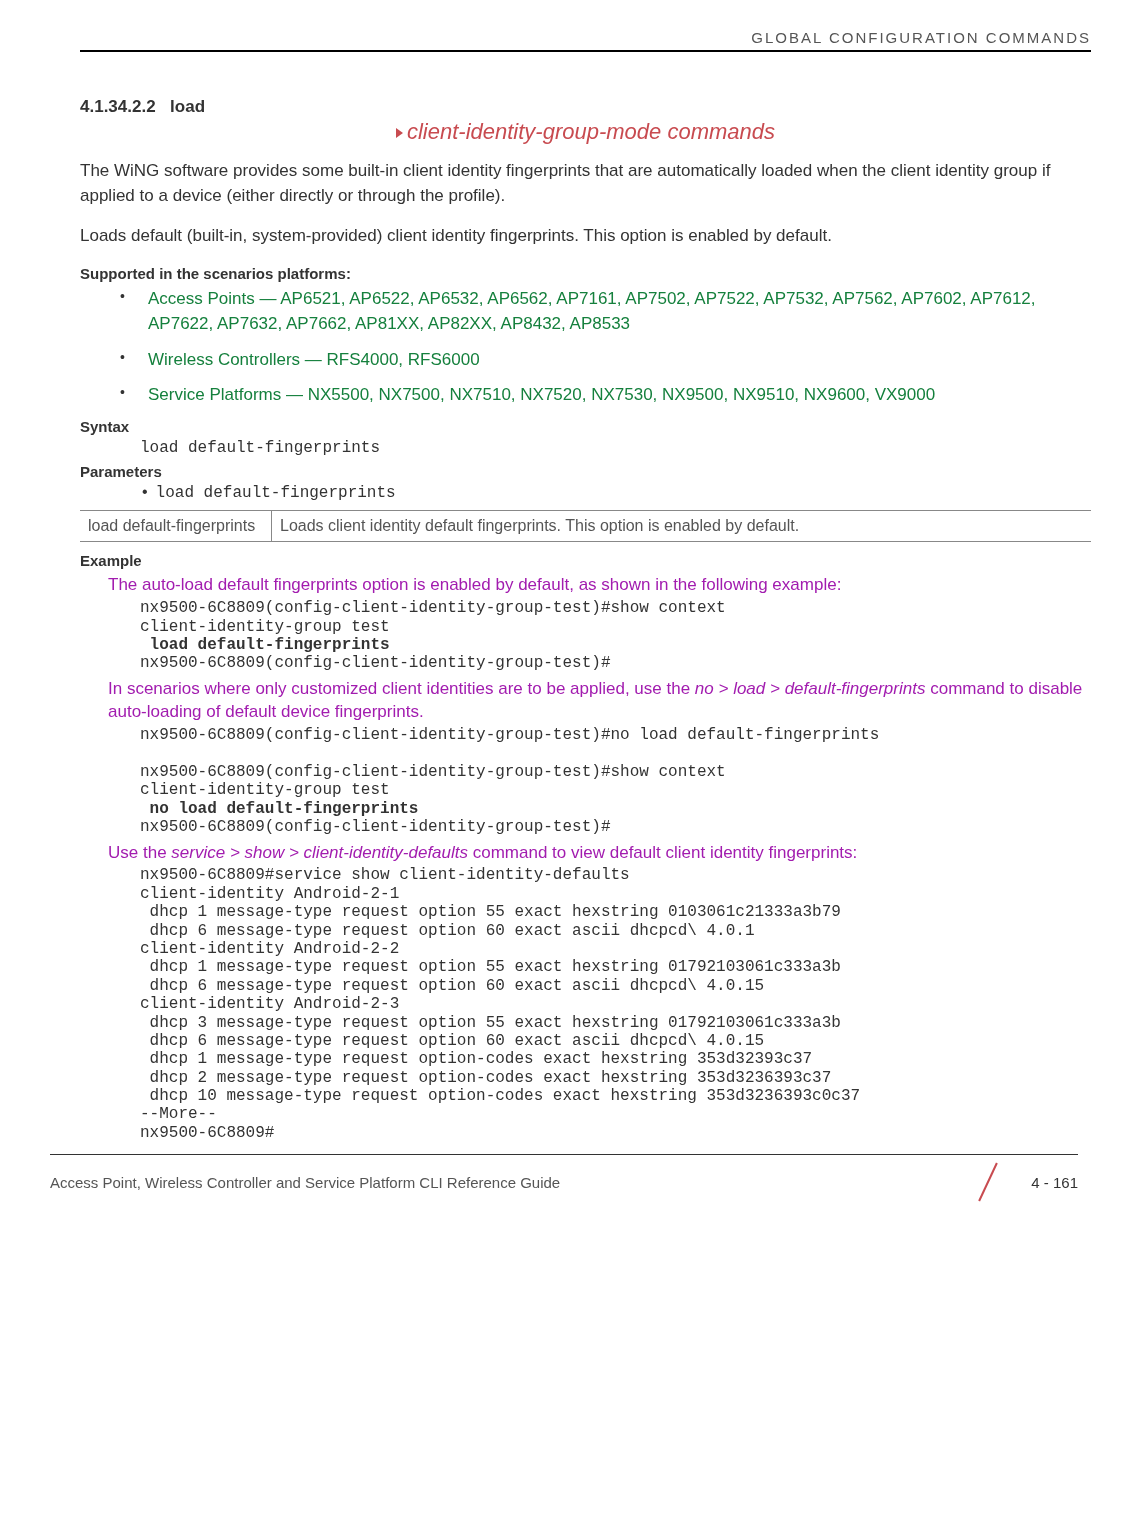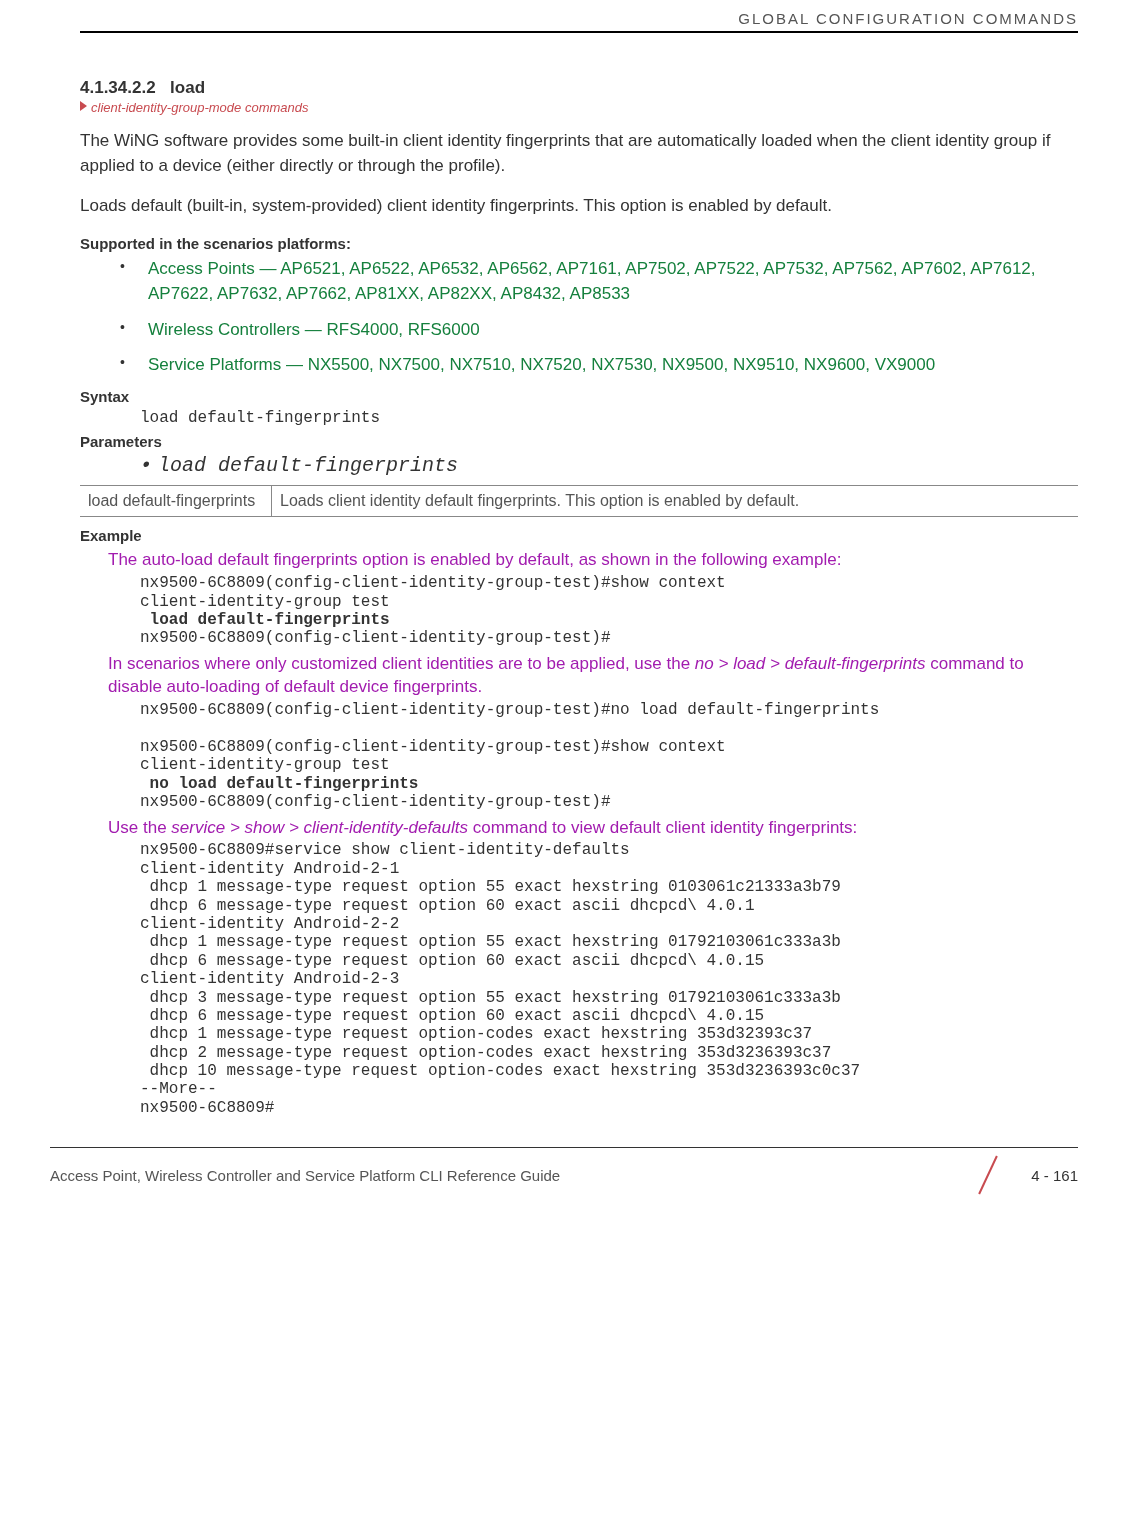--- a/index.html
+++ b/index.html
@@ -8,22 +8,23 @@
     padding: 0;
     font-family: Arial, Helvetica, sans-serif;
     background: #fff;
     color: #333;
     width: 1128px;
   }
   .page {
     width: 1128px;
     height: 1216px;
     position: relative;
-    padding: 10px 50px 0 80px;
+    padding: 10px 37px 0 80px;
     box-sizing: border-box;
+    margin-top: 19px;
   }
   .running-header {
     text-align: right;
     font-size: 15px;
     letter-spacing: 2px;
     color: #555;
     font-weight: 300;
     padding-bottom: 4px;
   }
   .top-rule {
@@ -36,22 +37,23 @@
     font-size: 17px;
   }
   .section-title {
     font-weight: bold;
     font-size: 17px;
     margin-left: 10px;
   }
   .breadcrumb {
     color: #c84b50;
     font-style: italic;
-    font-size: 13px;
+    font-size: 22px;
     margin: 2px 0 14px 0;
+    text-align: center;
   }
   .breadcrumb .arrow {
     display: inline-block;
     width: 0; height: 0;
     border-top: 5px solid transparent;
     border-bottom: 5px solid transparent;
     border-left: 7px solid #c84b50;
     margin-right: 4px;
     vertical-align: 1px;
   }
@@ -89,21 +91,21 @@
   }
   .mono {
     font-family: "Courier New", monospace;
     font-size: 16px;
     white-space: pre;
     color: #333;
     line-height: 1.15;
   }
   .mono.indent { margin-left: 60px; }
   .mono .bold { font-weight: bold; }
-  .param-line { margin-left: 60px; font-family: "Courier New", monospace; font-size: 20px; font-style: italic; }
+  .param-line { margin-left: 60px; font-family: "Courier New", monospace; font-size: 16px; }
   .param-bullet { display:inline-block; margin-right:6px; }
   table.param {
     border-collapse: collapse;
     width: 100%;
     margin: 8px 0 10px 0;
   }
   table.param td {
     border-top: 1px solid #888;
     border-bottom: 1px solid #888;
     padding: 6px 8px;
@@ -113,21 +115,21 @@
   }
   table.param td.k { width: 175px; border-right: 1px solid #888; }
   .example-intro {
     font-size: 17px;
     margin: 4px 0 2px 28px;
     color: #a21caf;
     line-height: 1.4;
   }
   .footer {
     position: absolute;
-    bottom: 24px;
+    bottom: 36px;
     left: 50px;
     right: 50px;
   }
   .footer-rule {
     border: none;
     border-top: 1px solid #333;
     margin: 0 0 10px 0;
   }
   .footer-row {
     display: flex;

